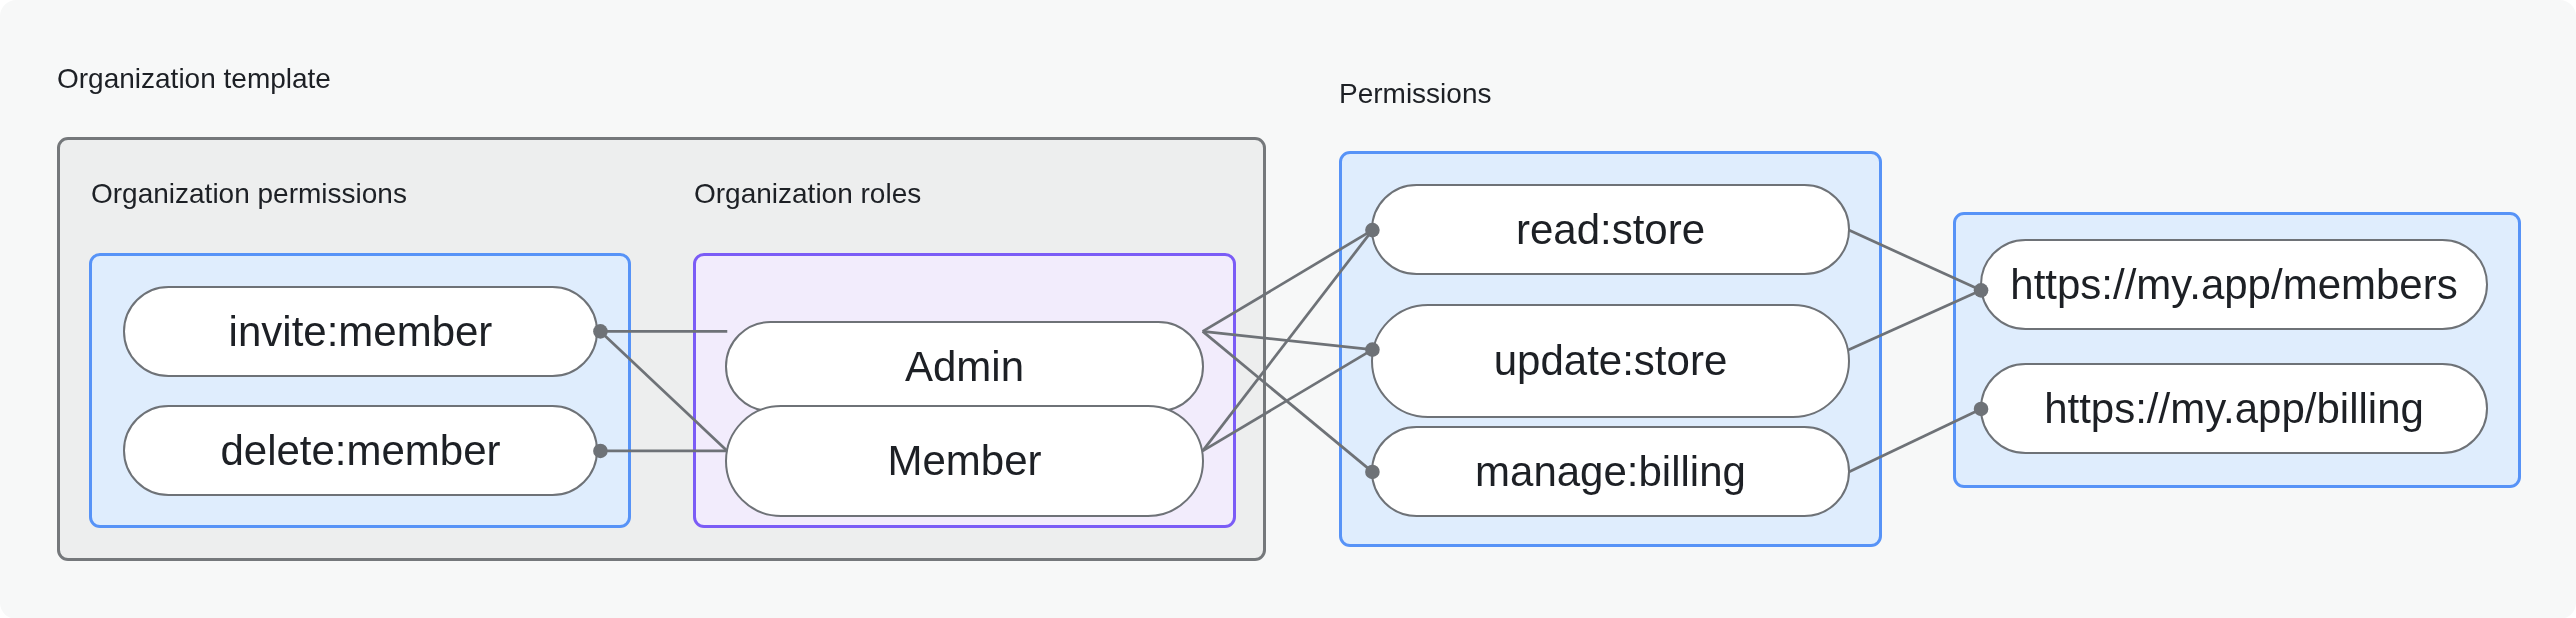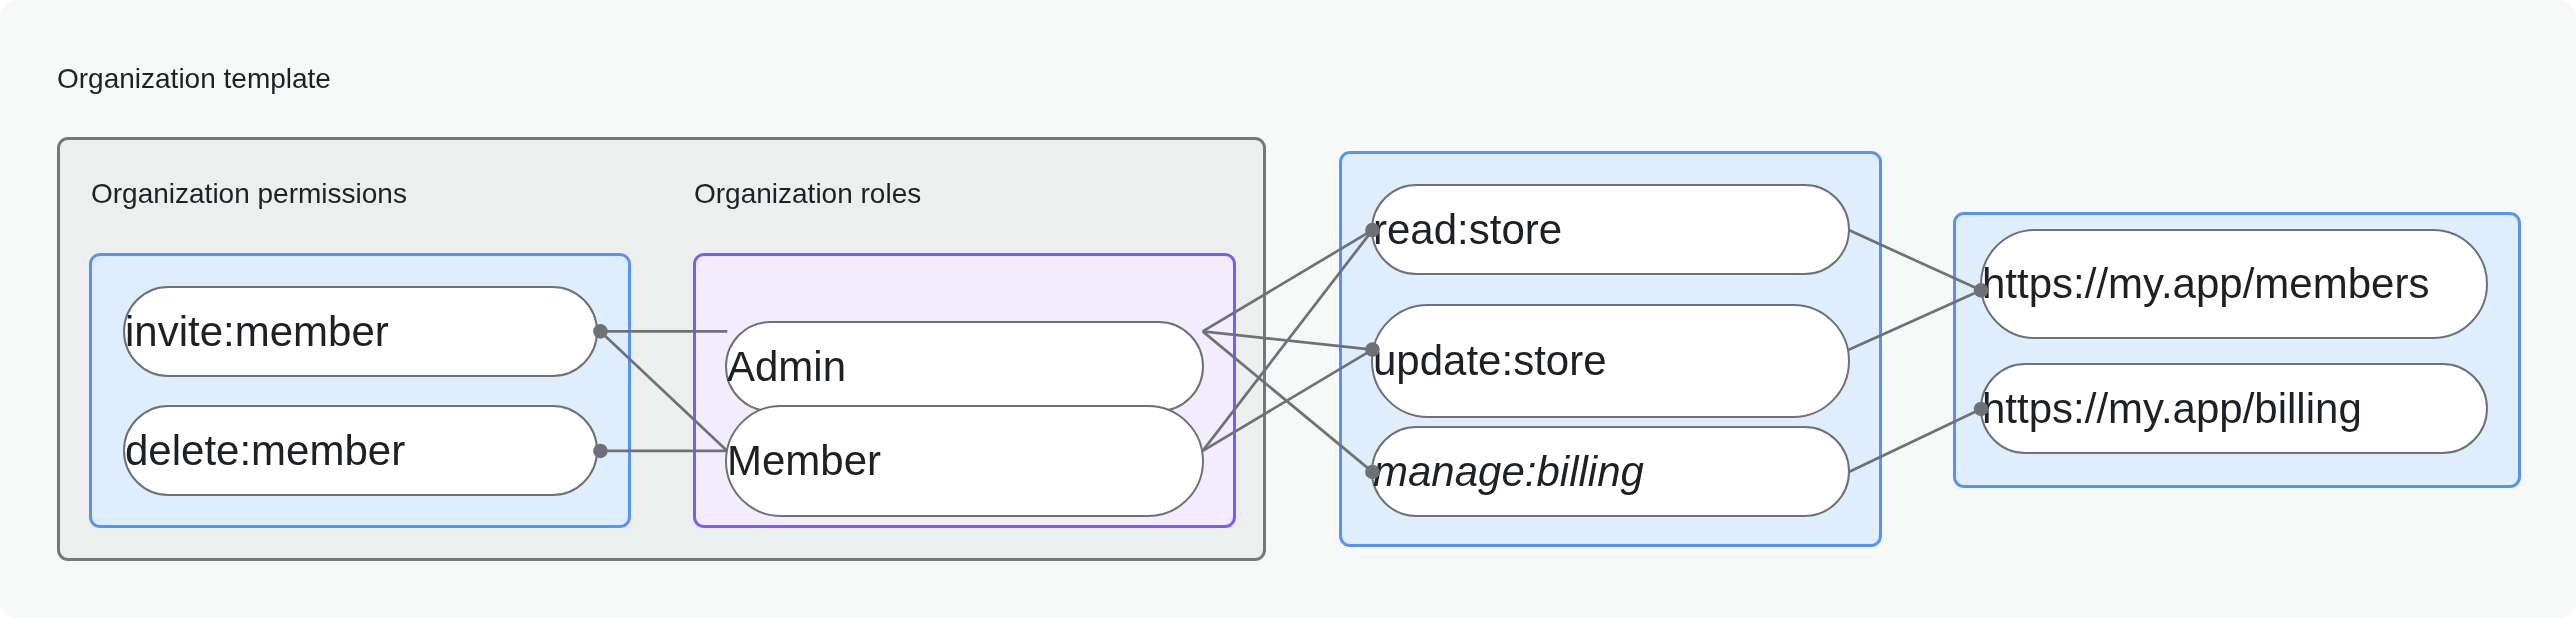--- a/index.html
+++ b/index.html
@@ -28,21 +28,21 @@
   }
 
   .group-box { border-radius: 11px; }
   .box-gray   { background: #EDEEEE; border: 3.7px solid #75787B; }
   .box-blue   { background: #DFEDFD; border: 3.7px solid #5793F7; }
   .box-purple { background: #F2ECFC; border: 3.7px solid #7B5CF6; }
 
   .pill {
     display: flex;
     align-items: center;
-    justify-content: flex-start;
+    justify-content: center;
     background: #FFFFFF;
     border: 2.7px solid #6E7277;
     border-radius: 912px;
     font-size: 42px;
     font-weight: 400;
     color: #1D2025;
     white-space: nowrap;
   }
 
   svg.edges {
@@ -75,33 +75,34 @@
 
   <div class="abs section-label" style="left:694px; top:177px;">Organization roles</div>
   <div class="abs group-box box-purple" style="left:693px; top:253px; width:543px; height:275px;"></div>
   <div class="abs pill" style="left:725px; top:286px; width:479px; height:91px;margin-top:35px;">
     <span>Admin</span>
   </div>
   <div class="abs pill" style="left:725px; top:405px; width:479px; height:112px;">
     <span>Member</span>
   </div>
 
+  <div class="abs section-label" style="left:1339px; top:77px;">Permissions</div>
   <div class="abs group-box box-blue" style="left:1339px; top:151px; width:543px; height:396px;"></div>
   <div class="abs pill" style="left:1371px; top:184px; width:479px; height:91px;">
     <span>read:store</span>
   </div>
   <div class="abs pill" style="left:1371px; top:304px; width:479px; height:114px;">
     <span>update:store</span>
   </div>
-  <div class="abs pill" style="left:1371px; top:426px; width:479px; height:91px;font-style:italic;">
+  <div class="abs pill" style="left:1371px; top:426px; width:479px; height:91px;">
     <span>manage:billing</span>
   </div>
 
   <div class="abs group-box box-blue" style="left:1953px; top:212px; width:568px; height:276px;"></div>
-  <div class="abs pill" style="left:1980px; top:229px; width:508px; height:110px;">
+  <div class="abs pill" style="left:1980px; top:239px; width:508px; height:91px;">
     <span>https://my.app/members</span>
   </div>
   <div class="abs pill" style="left:1980px; top:363px; width:508px; height:91px;">
     <span>https://my.app/billing</span>
   </div>
 
   <svg class="edges" viewBox="0 0 2823 678">
     <line x1="658" y1="363" x2="797" y2="363"></line>
     <line x1="658" y1="363" x2="797" y2="494"></line>
     <line x1="658" y1="494" x2="797" y2="494"></line>

